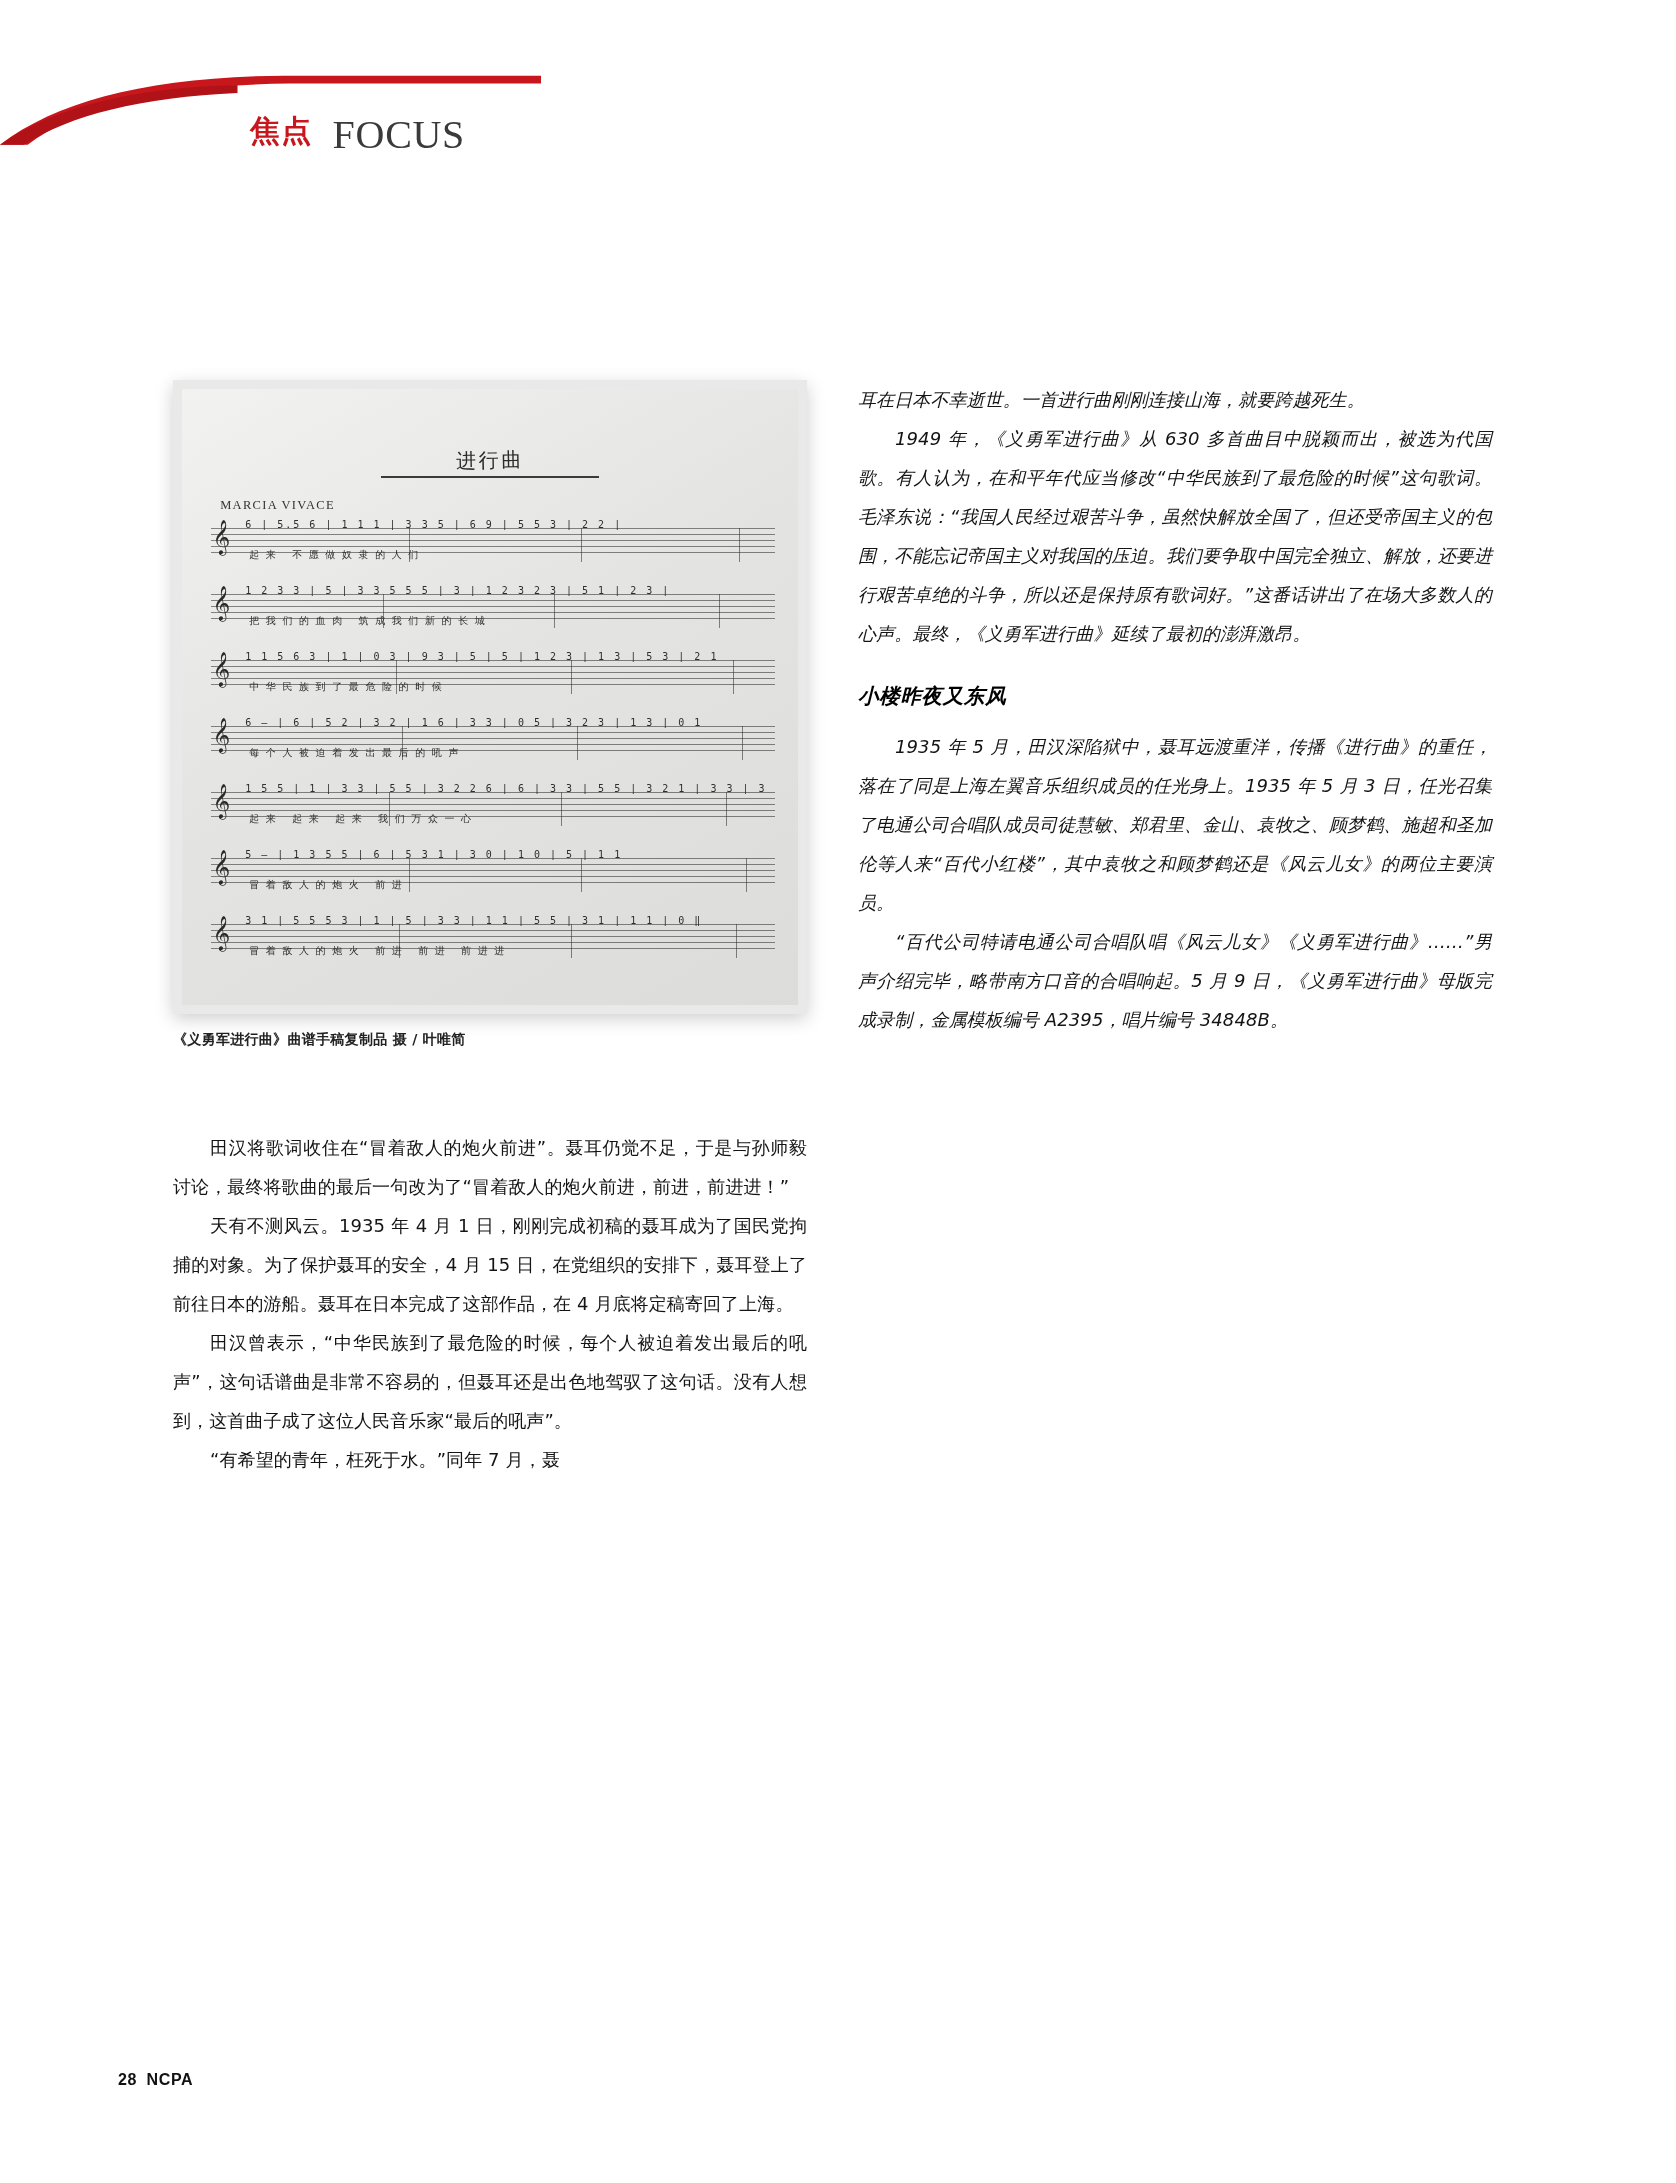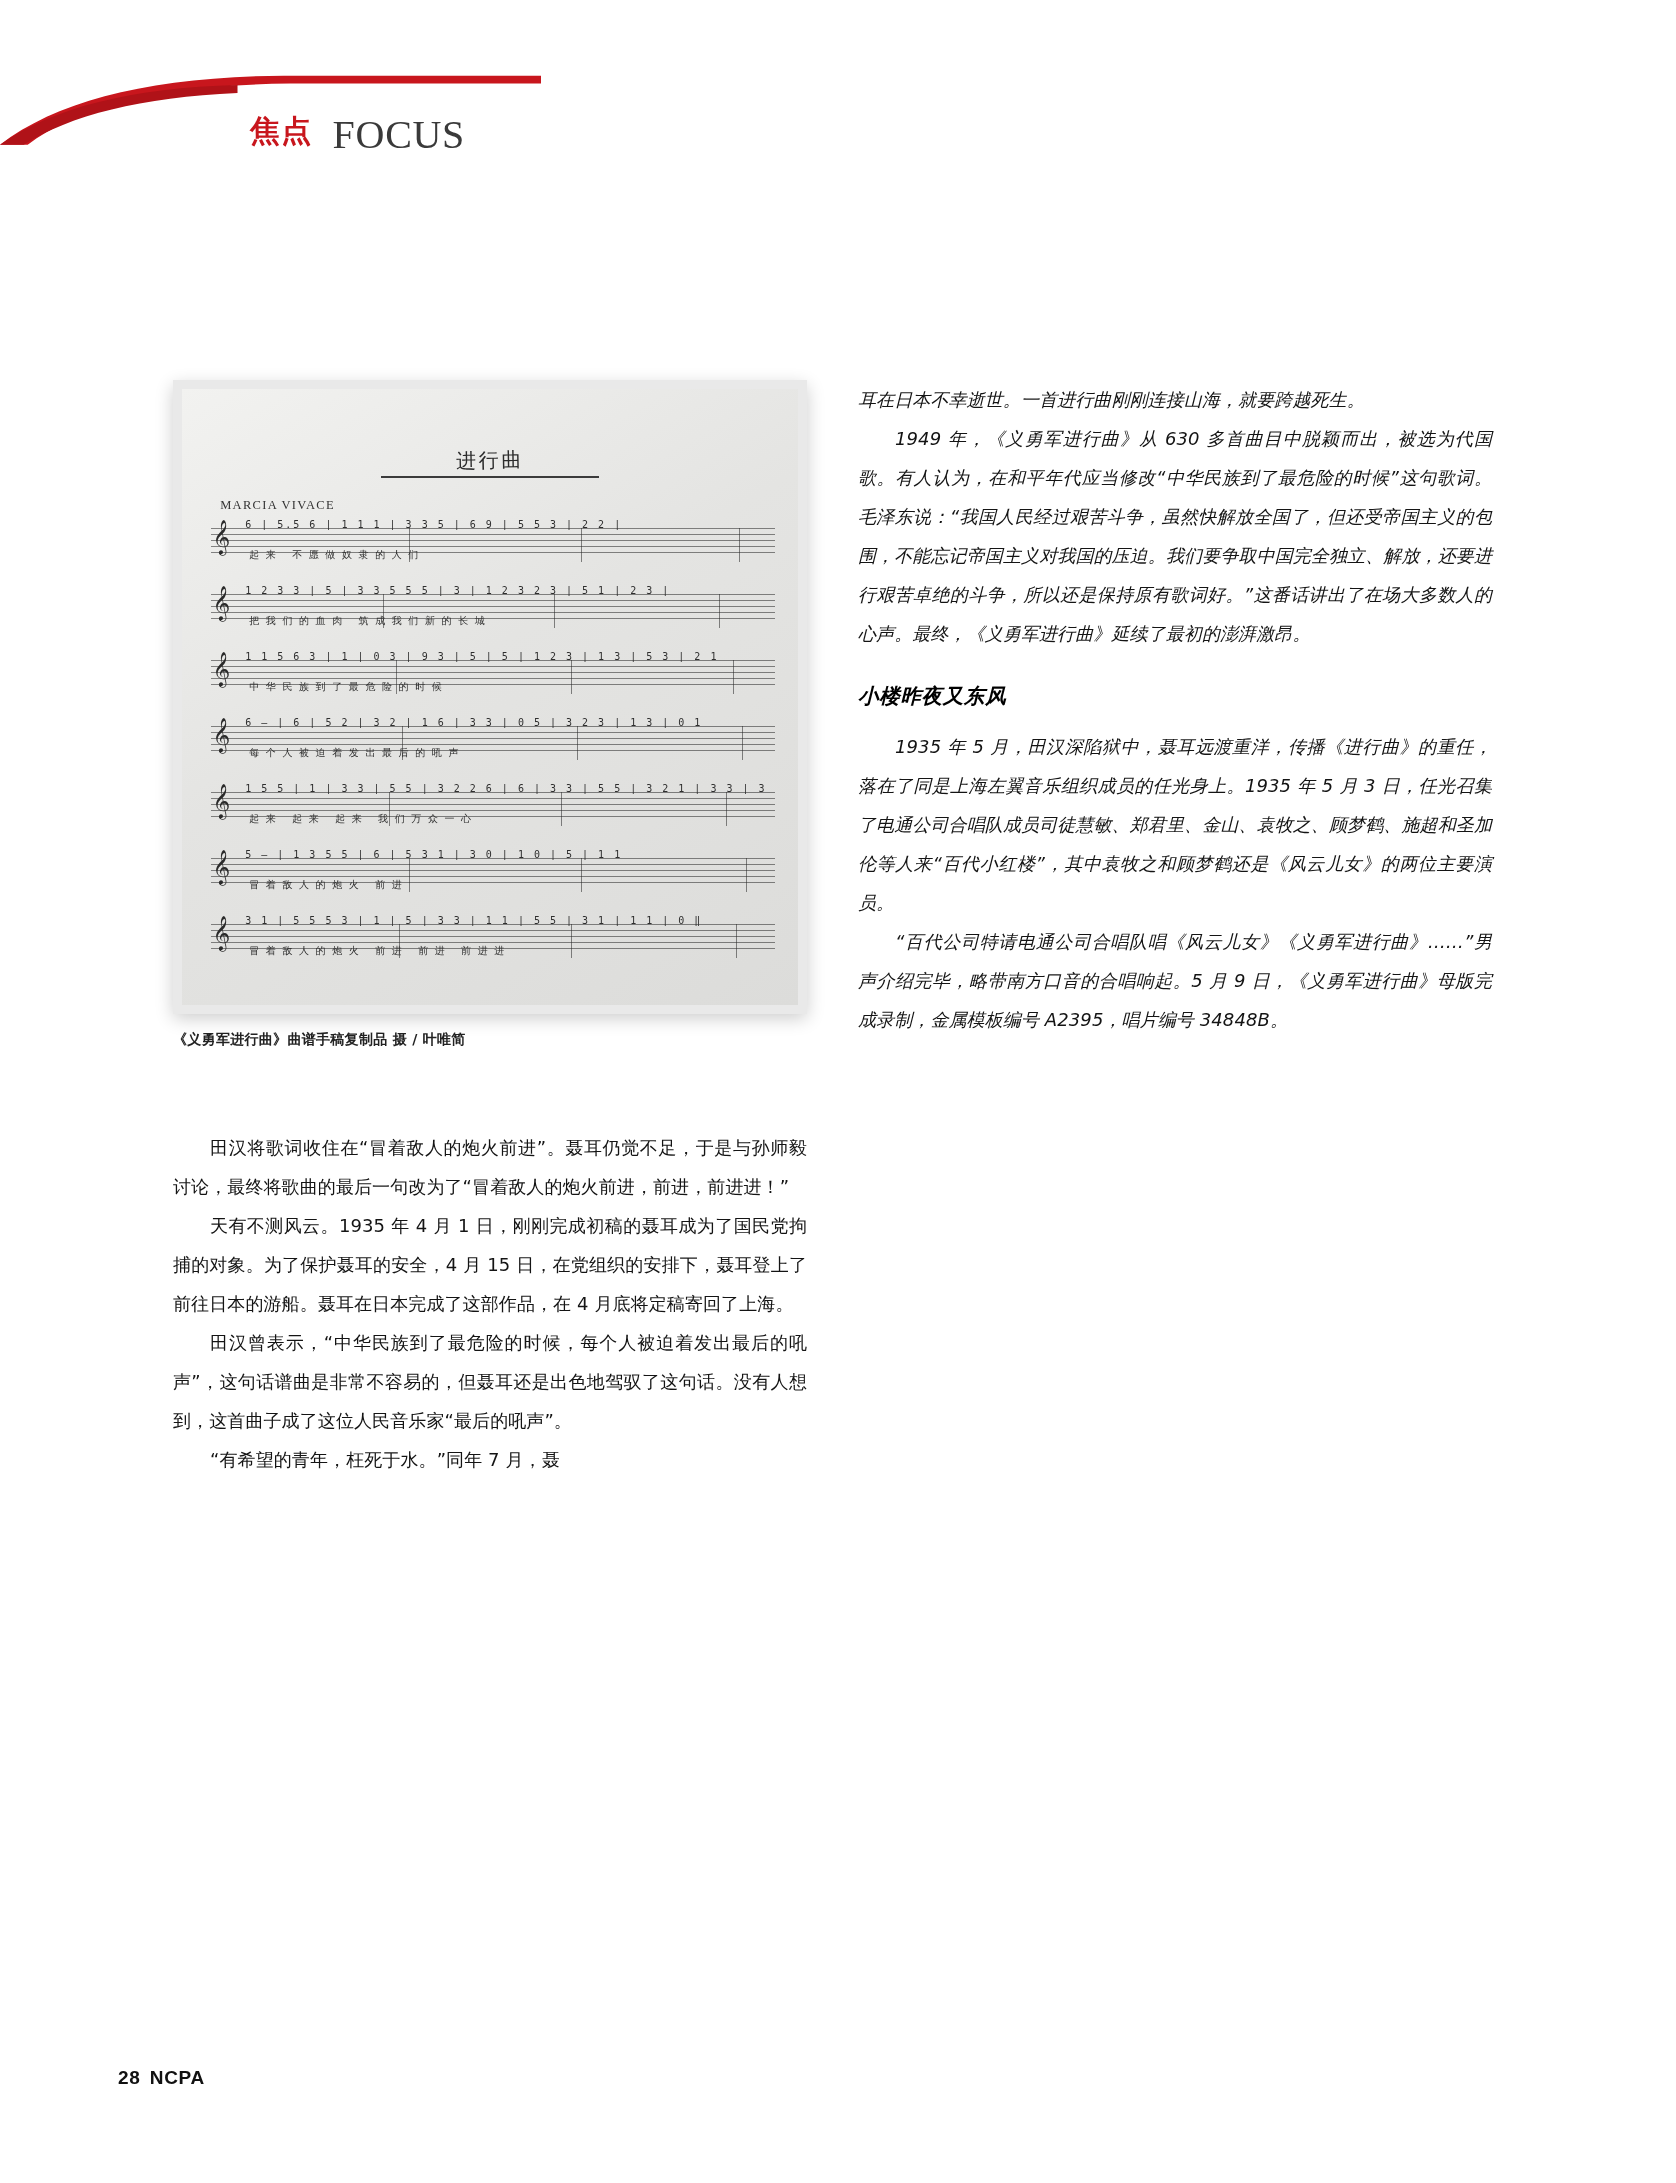--- a/index.html
+++ b/index.html
@@ -209,21 +209,21 @@
   .left-text {
     margin-top: 79px;
   }
 
   
   .footer {
     position: absolute;
     left: 118px;
     bottom: 94px;
     font-family: "Liberation Sans", sans-serif;
-    font-size: 19px;
+    font-size: 16px;
     font-weight: bold;
     color: #111;
     letter-spacing: 0.7px;
   }
   .footer .num {
     margin-right: 9.2px;
   }
 </style>
 </head>
 <body>

